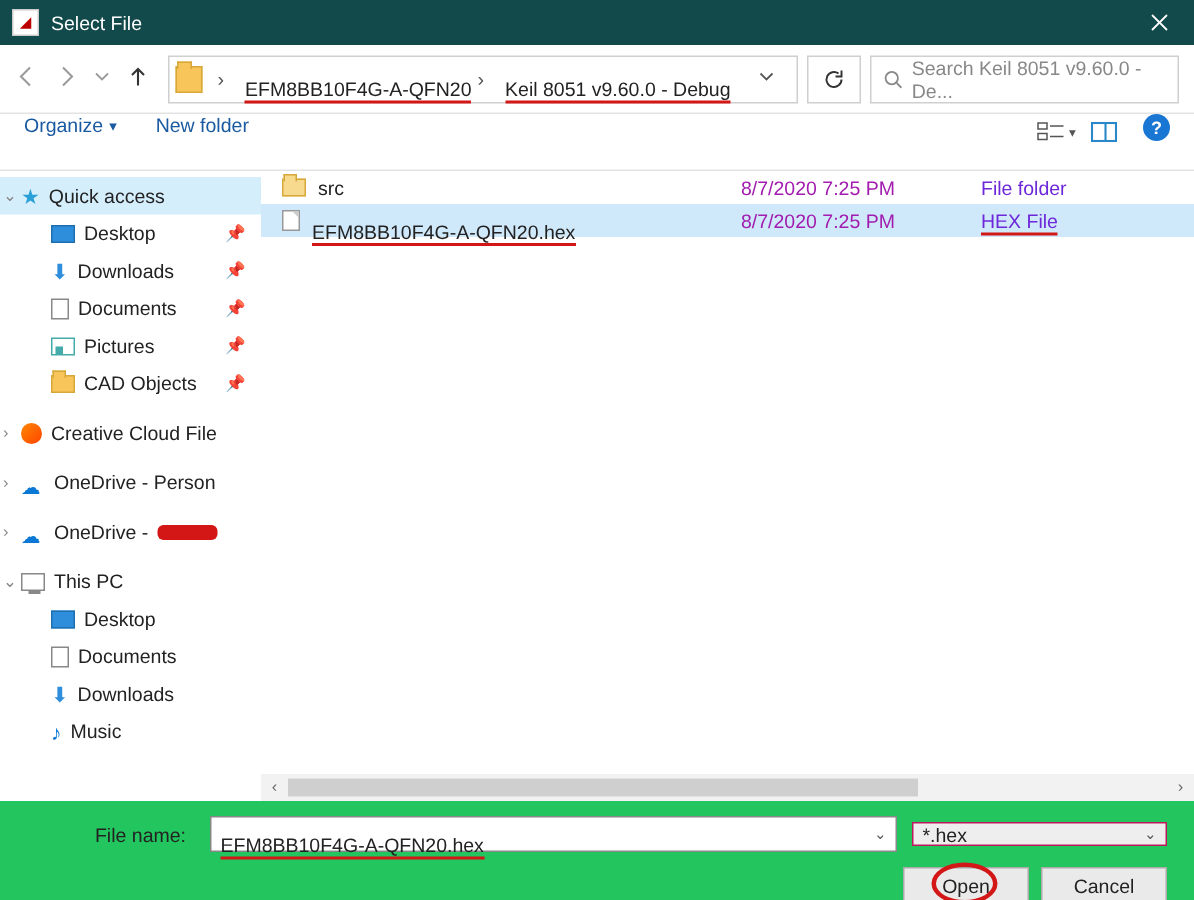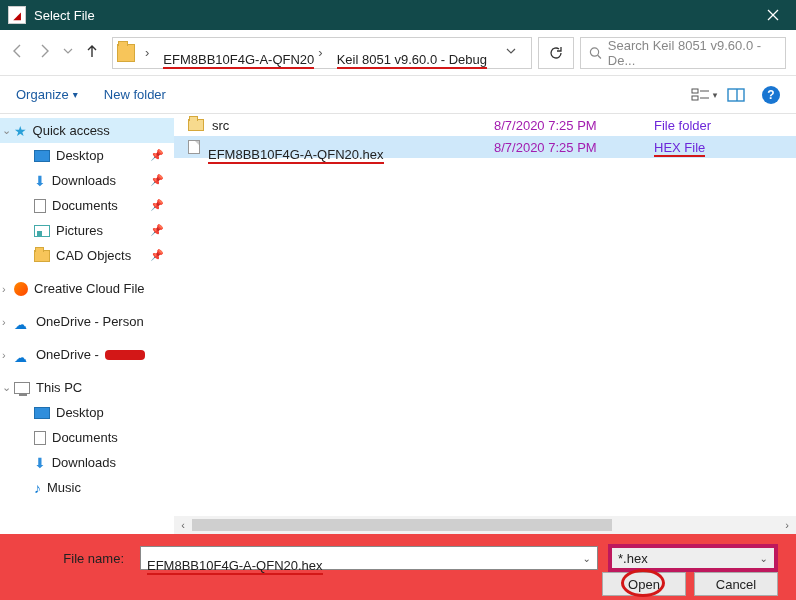--- a/index.html
+++ b/index.html
@@ -20,21 +20,21 @@
   .breadcrumb { flex: 1; border: 1px solid #cfcfcf; height: 32px; display: flex; align-items: center; padding: 0 4px; gap: 2px; }
   .bc-folder-icon { width: 18px; height: 18px; background: #f7c55a; border: 1px solid #d6a83a; position: relative; margin-right: 2px; }
   .bc-folder-icon::before { content:""; position:absolute; top:-4px; left:0; width:8px; height:4px; background:#f7c55a; border:1px solid #d6a83a; border-bottom:none; }
   .bc-seg { padding: 0 6px; height: 100%; display: flex; align-items: center; gap: 4px; }
   .bc-chev { color: #555; }
   .bc-drop { margin-left: auto; padding: 0 10px; }
   .refresh-box { width: 36px; height: 32px; border: 1px solid #cfcfcf; display: flex; align-items: center; justify-content: center; }
   .search-box { width: 206px; height: 32px; border: 1px solid #cfcfcf; display: flex; align-items: center; padding: 0 8px; gap: 6px; color: #888; }
 
   
-  .toolbar { height: 38px; display: flex; align-items: center; padding: 0 16px; border-bottom: 1px solid #e3e3e3; }
+  .toolbar { height: 38px; display: flex; align-items: flex-start; padding: 0 16px; border-bottom: 1px solid #e3e3e3; }
   .tool-item { display: flex; align-items: center; gap: 4px; margin-right: 26px; color: #1a5aa0; }
   .tool-item .drop { color: #1a5aa0; font-size: 10px; }
   .tool-spacer { flex: 1; }
   .view-ico { width: 32px; height: 24px; display: flex; align-items: center; justify-content: center; gap: 2px; color: #555; }
   .help-ico { width: 18px; height: 18px; border-radius: 50%; background: #1976d2; color: #fff; display: flex; align-items: center; justify-content: center; font-size: 12px; font-weight: bold; margin-left: 10px; }
 
   
   .body { display: flex; height: 420px; }
   .sidebar { width: 174px; overflow: hidden; border-right: 0px solid #eee; padding-top: 4px; }
   .side-item { display: flex; align-items: center; height: 25px; padding-left: 14px; gap: 6px; position: relative; }
@@ -80,26 +80,26 @@
   .hscroll-left, .hscroll-right { width:18px; text-align:center; color:#666; font-size:11px; }
   .hscroll-track { flex:1; height:14px; background:#f2f2f2; position:relative; }
   .hscroll-thumb { position:absolute; left:0; top:1px; height:12px; width:420px; background:#cfcfcf; }
 
   
   .red-underline { border-bottom: 2.5px solid #d31717; margin-top: 16px; }
   .red-scribble { display:inline-block; width:40px; height:10px; background:#d31717; border-radius:4px; }
   .red-circle { position:absolute; border:3px solid #d31717; border-radius:50%; }
 
   
-  .footer { height: 66px; background: #ef4444; padding: 10px 18px 8px 18px; display:flex; flex-direction:column; }
+  .footer { height: 66px; background: #22c55e; padding: 10px 18px 8px 18px; display:flex; flex-direction:column; gap:10px; }
   .foot-row1 { display:flex; align-items:center; gap:10px; }
   .fn-label { width:112px; text-align:right; padding-right:6px; }
   .fn-input { flex:1; height:24px; border:1px solid #888; background:#fff; display:flex; align-items:center; padding:0 6px 0 6px; position:relative; }
   .fn-input .dd { position:absolute; right:6px; font-size:10px; color:#555; }
-  .filter-sel { width:170px; height:28px; border:4px solid #be185d; background:#eee; display:flex; align-items:center; padding:0 6px; position:relative; }
+  .filter-sel { width:170px; height:16px; border:1px solid #be185d; background:#eee; display:flex; align-items:center; padding:0 6px; position:relative; }
   .filter-sel .dd { position:absolute; right:6px; font-size:10px; color:#555; }
   .foot-row2 { display:flex; justify-content:flex-end; gap:8px; }
   .btn { width:84px; height:24px; border:1px solid #aaa; background:#eaeaea; display:flex; align-items:center; justify-content:center; }
 </style>
 </head>
 <body>
 
 <div class="titlebar">
   <div class="app-icon">◢</div>
   <div class="title-text">Select File</div>

